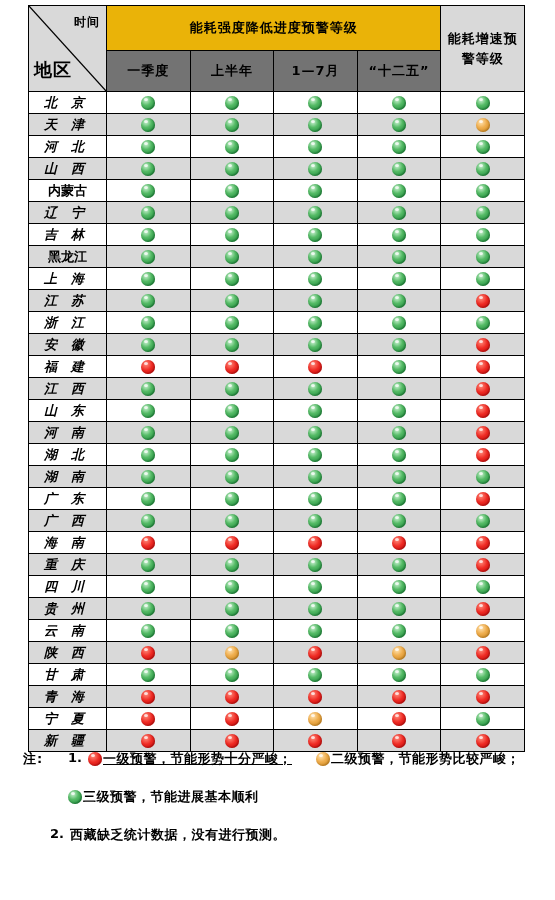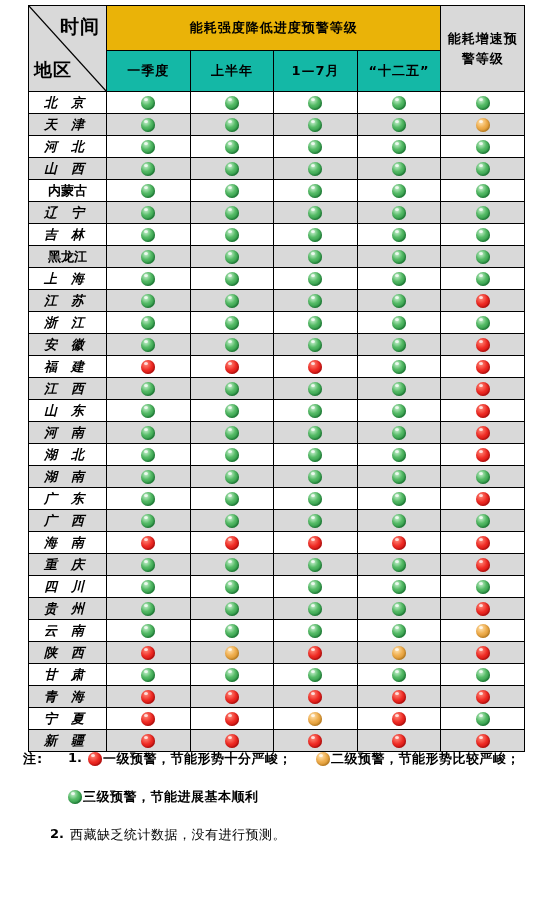--- a/index.html
+++ b/index.html
@@ -53,21 +53,21 @@
   td.corner .diag {
     position: absolute;
     left: 0; top: 0;
     width: 100%; height: 100%;
     display: block;
   }
   td.corner .lbl-time {
     position: absolute;
     right: 6px;
     top: 8px;
-    font-size: 19px;
+    font-size: 12px;
     font-weight: bold;
     letter-spacing: 1px;
   }
   td.corner .lbl-region {
     position: absolute;
     left: 5px;
     bottom: 9px;
     font-size: 18px;
     font-weight: bold;
     letter-spacing: 1px;
@@ -82,21 +82,21 @@
   }
   th.grp2 {
     background: #d9d9d9;
     height: 84px;
     font-size: 15px;
     line-height: 20px;
     letter-spacing: 1px;
     font-weight: bold;
   }
   th.sub {
-    background: #14b8a6;
+    background: #737373;
     height: 40px;
     font-size: 14px;
     letter-spacing: 1px;
     font-weight: bold;
   }
 
   
   tr.datarow td {
     height: 21px;
   }
@@ -179,20 +179,21 @@
     position: absolute;
     left: 68px;
     top: 2px;
     font-size: 13px;
     font-weight: bold;
   }
   .note-a {
     position: absolute;
     left: 88px;
     top: 2px;
+    text-decoration: underline;
   }
   .note-b {
     position: absolute;
     left: 316px;
     top: 2px;
     font-family: Liberation Serif, serif;
   }
   .note-c {
     position: absolute;
     left: 68px;
@@ -204,21 +205,21 @@
     left: 50px;
     top: 2px;
     font-size: 13px;
     font-weight: bold;
   }
   .note-d {
     position: absolute;
     left: 70px;
     top: 2px;
     font-size: 13px;
-    font-weight: normal;
+    font-weight: bold;
     letter-spacing: .5px;
   }
   .note-txt {
     font-size: 13px;
     font-weight: bold;
     letter-spacing: .5px;
     vertical-align: middle;
   }
   .note-dot {
     margin-right: 1px;

